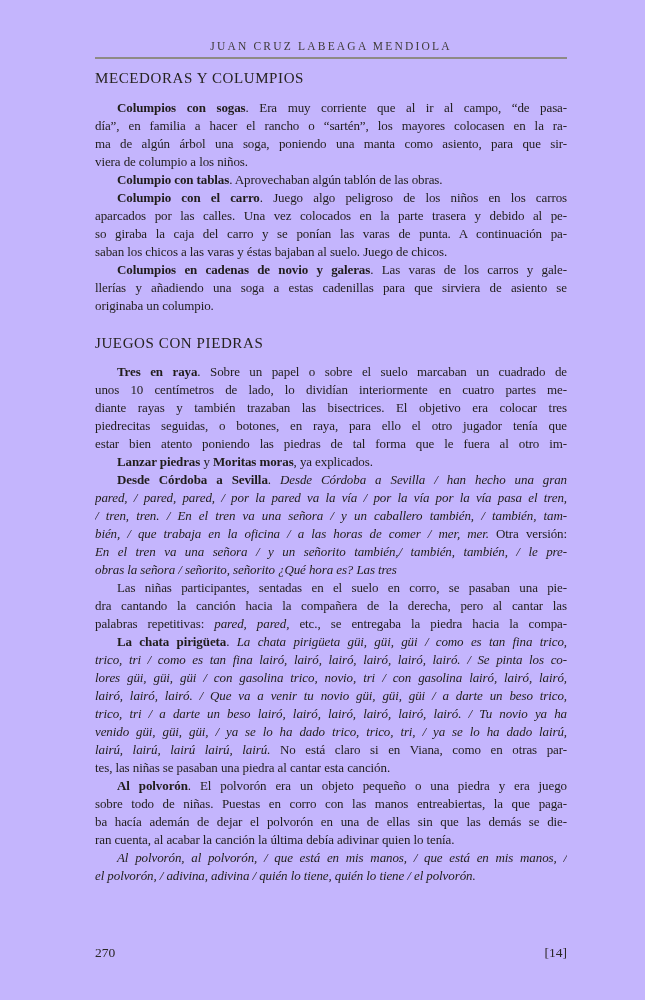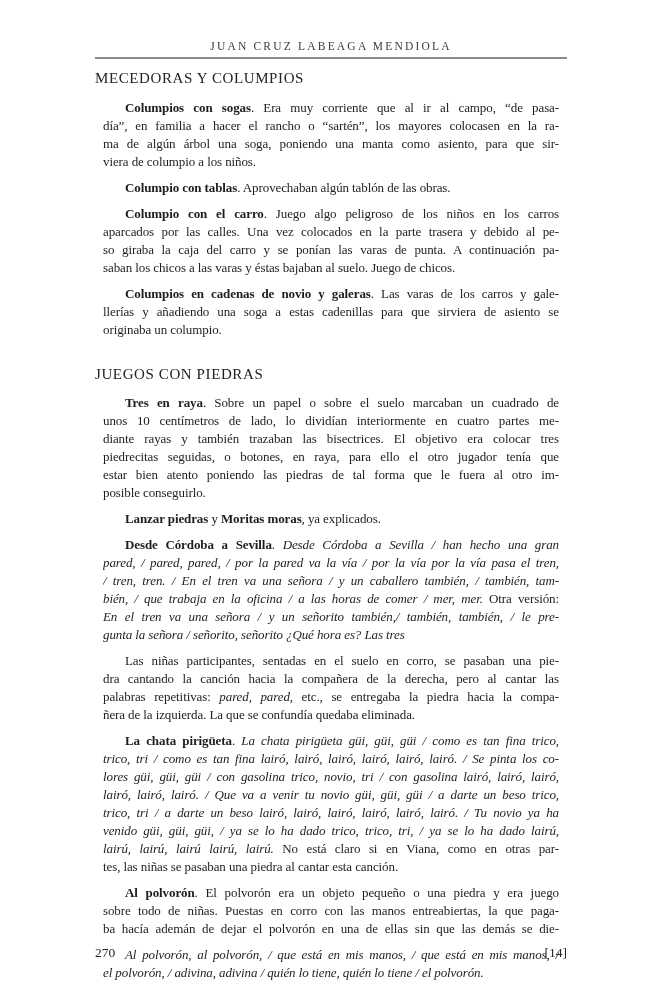--- a/index.html
+++ b/index.html
@@ -4,21 +4,21 @@
 <style>
   html,body{margin:0;padding:0;}
   body{
     width:645px;height:1000px;
     background:#e9e9e7;
     font-family:"Liberation Serif", serif;
   }
   .page{
     position:relative;
     width:645px;height:1000px;
-    background:#ffffff;
+    background:#c4b5fd;
     color:#201d1b;
     overflow:hidden;
   }
   .running-header{
     position:absolute;top:40px;left:95px;width:472px;
     text-align:center;
     font-size:11.5px;
     letter-spacing:2.2px;
     color:#3f3b38;
   }
@@ -26,22 +26,22 @@
     position:absolute;top:57px;left:95px;width:472px;height:2px;
     background:#8e8a86;
   }
   .body-column{
     position:absolute;top:70px;left:95px;width:472px;
   }
   .section-heading{
     font-size:15px;font-weight:normal;letter-spacing:0.6px;
     margin:0 0 13px 0;line-height:16px;color:#262320;
   }
-  .section-heading.second{margin-top:27px;margin-bottom:12px;}
-  .para{margin:8px;}
+  .section-heading.second{margin-top:20px;margin-bottom:12px;}
+  .para{margin:0;}
   .tline{
     font-size:13px;line-height:18px;height:18px;
     letter-spacing:-0.1px;
     text-align:justify;
     text-align-last:justify;
     overflow:hidden;
     white-space:nowrap;
   }
   .tline.lastline{text-align:center;text-align-last:left;}
   .tline.indent{text-indent:22px;}
@@ -91,53 +91,52 @@
 
     <h1 class="section-heading second">JUEGOS CON PIEDRAS</h1>
 
     <div class="section-body">
         <div class="para">
           <div class="tline indent"><span class="seg-bold">Tres en raya</span><span class="seg-normal">. Sobre un papel o sobre el suelo marcaban un cuadrado de</span></div>
           <div class="tline"><span class="seg-normal">unos 10 centímetros de lado, lo dividían interiormente en cuatro partes me-</span></div>
           <div class="tline"><span class="seg-normal">diante rayas y también trazaban las bisectrices. El objetivo era colocar tres</span></div>
           <div class="tline"><span class="seg-normal">piedrecitas seguidas, o botones, en raya, para ello el otro jugador tenía que</span></div>
           <div class="tline"><span class="seg-normal">estar bien atento poniendo las piedras de tal forma que le fuera al otro im-</span></div>
-          <div class="tline lastline"><span class="seg-normal">posible conseguirlo.</span></div>
         </div>
         <div class="para">
           <div class="tline lastline indent"><span class="seg-bold">Lanzar piedras</span><span class="seg-normal"> y </span><span class="seg-bold">Moritas moras</span><span class="seg-normal">, ya explicados.</span></div>
         </div>
         <div class="para">
           <div class="tline indent"><span class="seg-bold">Desde Córdoba a Sevilla</span><span class="seg-normal">. </span><span class="seg-italic">Desde Córdoba a Sevilla / han hecho una gran</span></div>
           <div class="tline"><span class="seg-italic">pared, / pared, pared, / por la pared va la vía / por la vía por la vía pasa el tren,</span></div>
           <div class="tline"><span class="seg-italic">/ tren, tren. / En el tren va una señora / y un caballero también, / también, tam-</span></div>
           <div class="tline"><span class="seg-italic">bién, / que trabaja en la oficina / a las horas de comer / mer, mer.</span><span class="seg-normal"> Otra versión:</span></div>
           <div class="tline"><span class="seg-italic">En el tren va una señora / y un señorito también,/ también, también, / le pre-</span></div>
-          <div class="tline lastline"><span class="seg-italic">gunta la señora / señorito, señorito ¿Qué hora es? Las tres</span></div>
+          <div class="tline lastline"><span class="seg-italic">obras la señora / señorito, señorito ¿Qué hora es? Las tres</span></div>
         </div>
         <div class="para">
           <div class="tline indent"><span class="seg-normal">Las niñas participantes, sentadas en el suelo en corro, se pasaban una pie-</span></div>
           <div class="tline"><span class="seg-normal">dra cantando la canción hacia la compañera de la derecha, pero al cantar las</span></div>
           <div class="tline"><span class="seg-normal">palabras repetitivas: </span><span class="seg-italic">pared, pared,</span><span class="seg-normal"> etc., se entregaba la piedra hacia la compa-</span></div>
-          <div class="tline lastline"><span class="seg-normal">ñera de la izquierda. La que se confundía quedaba eliminada.</span></div>
         </div>
         <div class="para">
           <div class="tline indent"><span class="seg-bold">La chata pirigüeta</span><span class="seg-normal">. </span><span class="seg-italic">La chata pirigüeta güi, güi, güi / como es tan fina trico,</span></div>
           <div class="tline"><span class="seg-italic">trico, tri / como es tan fina lairó, lairó, lairó, lairó, lairó, lairó. / Se pinta los co-</span></div>
           <div class="tline"><span class="seg-italic">lores güi, güi, güi / con gasolina trico, novio, tri / con gasolina lairó, lairó, lairó,</span></div>
           <div class="tline"><span class="seg-italic">lairó, lairó, lairó. / Que va a venir tu novio güi, güi, güi / a darte un beso trico,</span></div>
           <div class="tline"><span class="seg-italic">trico, tri / a darte un beso lairó, lairó, lairó, lairó, lairó, lairó. / Tu novio ya ha</span></div>
           <div class="tline"><span class="seg-italic">venido güi, güi, güi, / ya se lo ha dado trico, trico, tri, / ya se lo ha dado lairú,</span></div>
           <div class="tline"><span class="seg-italic">lairú, lairú, lairú lairú, lairú.</span><span class="seg-normal"> No está claro si en Viana, como en otras par-</span></div>
           <div class="tline lastline"><span class="seg-normal">tes, las niñas se pasaban una piedra al cantar esta canción.</span></div>
         </div>
         <div class="para">
           <div class="tline indent"><span class="seg-bold">Al polvorón</span><span class="seg-normal">. El polvorón era un objeto pequeño o una piedra y era juego</span></div>
           <div class="tline"><span class="seg-normal">sobre todo de niñas. Puestas en corro con las manos entreabiertas, la que paga-</span></div>
           <div class="tline"><span class="seg-normal">ba hacía ademán de dejar el polvorón en una de ellas sin que las demás se die-</span></div>
+          <div class="tline lastline"><span class="seg-normal">ran cuenta, al acabar la canción la última debía adivinar quien lo tenía.</span></div>
         </div>
         <div class="para">
           <div class="tline indent"><span class="seg-italic">Al polvorón, al polvorón, / que está en mis manos, / que está en mis manos, /</span></div>
           <div class="tline lastline"><span class="seg-italic">el polvorón, / adivina, adivina / quién lo tiene, quién lo tiene / el polvorón.</span></div>
         </div>
       </div>
 
   </div>
 
   <div class="footer">

